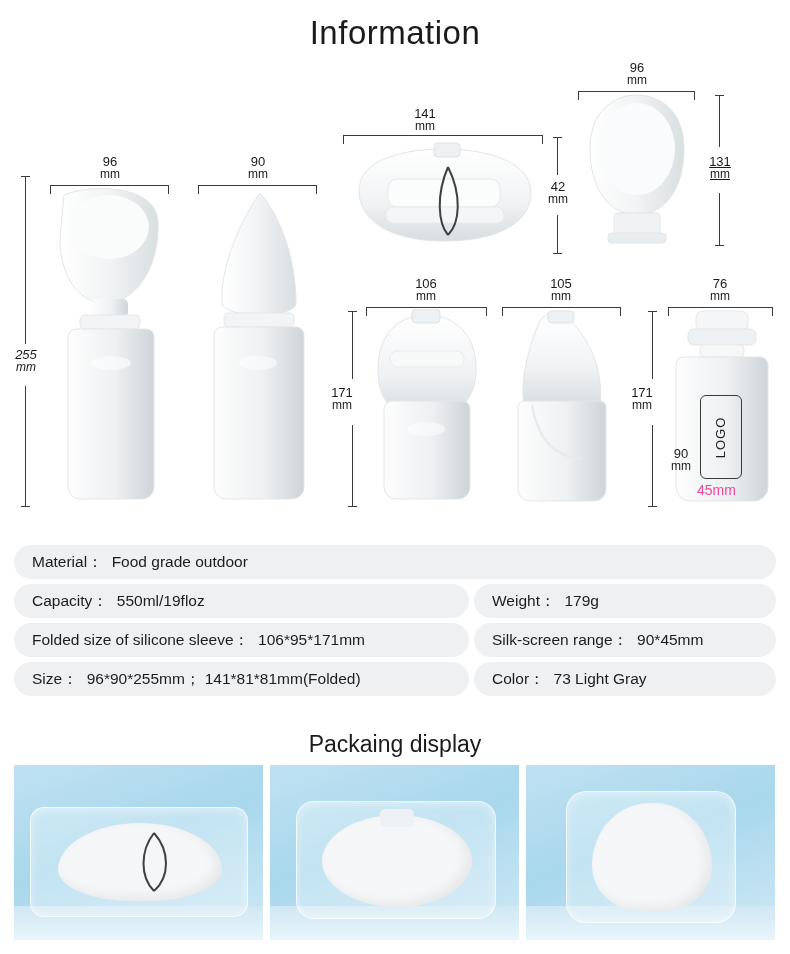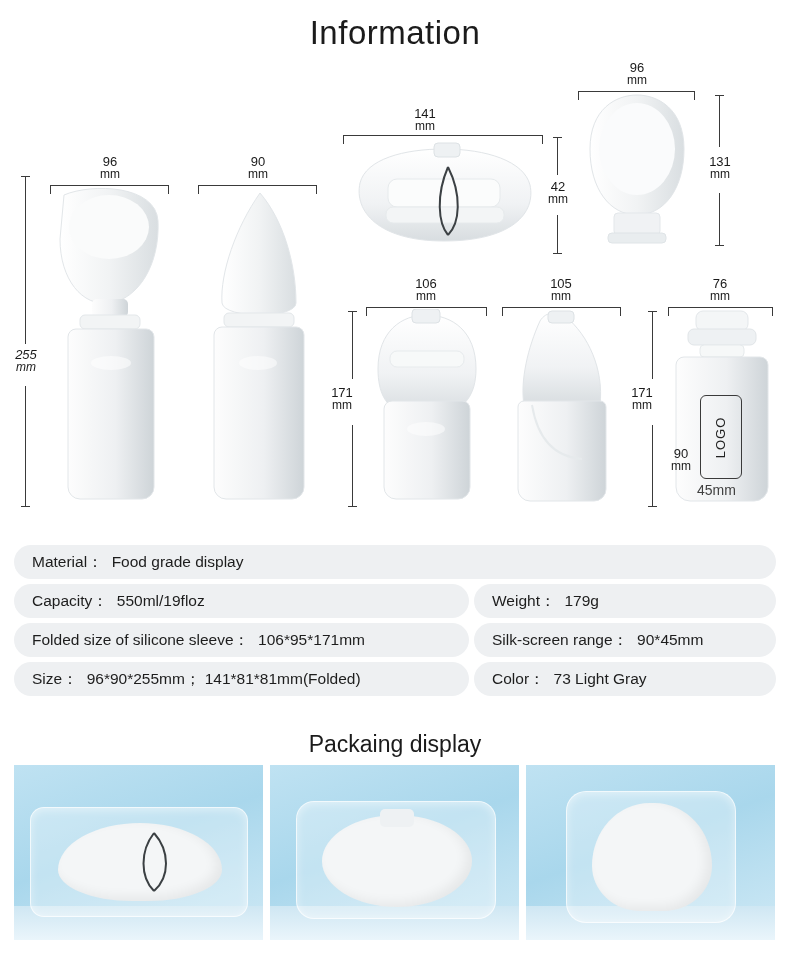--- a/index.html
+++ b/index.html
@@ -110,21 +110,21 @@
   .logo-box {
     position: absolute;
     border: 1.5px solid #3a3a3a;
     border-radius: 6px;
     display: flex; align-items: center; justify-content: center;
     font-size: 13px;
     letter-spacing: 1px;
     color: #222;
   }
   .logo-box span { transform: rotate(-90deg); }
-  .logo-cap { position: absolute; font-size: 14px; color: #404040; }
+  .logo-cap { position: absolute; font-size: 14px; color: #ec4899; }
 </style>
 </head>
 <body>
 
 <div class="page">
 
   <div class="title">Information</div>
 
   <div class="diagram">
 
@@ -229,21 +229,21 @@
     </div>
 
     <div class="dim-label" style="left:607px; top:6px; width:60px;">
       <span>96</span>
       <span class="u">mm</span>
     </div>
     <div class="hline" style="left:578px; top:36px; width:116px;"></div>
     <div class="tick-l" style="left:578px; top:36px;"></div>
     <div class="tick-r" style="left:694px; top:36px;"></div>
 
-    <div class="dim-label" style="left:700px; top:100px; width:40px;">
+    <div class="dim-label" style="left:700px; top:100px; width:40px;text-decoration:underline;">
       <span>131</span>
       <span class="u">mm</span>
     </div>
     <div class="vline" style="left:719px; top:40px; height:52px;"></div>
     <div class="vline" style="left:719px; top:138px; height:52px;"></div>
     <div class="tick-t" style="left:715px; top:40px;"></div>
     <div class="tick-b" style="left:715px; top:190px;"></div>
 
     <div class="prod" style="left:580px; top:38px; width:114px; height:155px;">
       <svg width="114" height="155" viewBox="0 0 114 155">
@@ -341,21 +341,21 @@
       <span>45mm</span>
     </div>
 
   </div>
 
   <div class="specs">
 
     <div class="spec-row">
       <div class="cell c-right">
         <span class="k">Material：</span>
-        <span class="v">Food grade display</span>
+        <span class="v">Food grade outdoor</span>
       </div>
     </div>
 
     <div class="spec-row">
       <div class="cell c-left">
         <span class="k">Capacity：</span>
         <span class="v">550ml/19floz</span>
       </div>
       <div class="cell c-right">
         <span class="k">Weight：</span>

